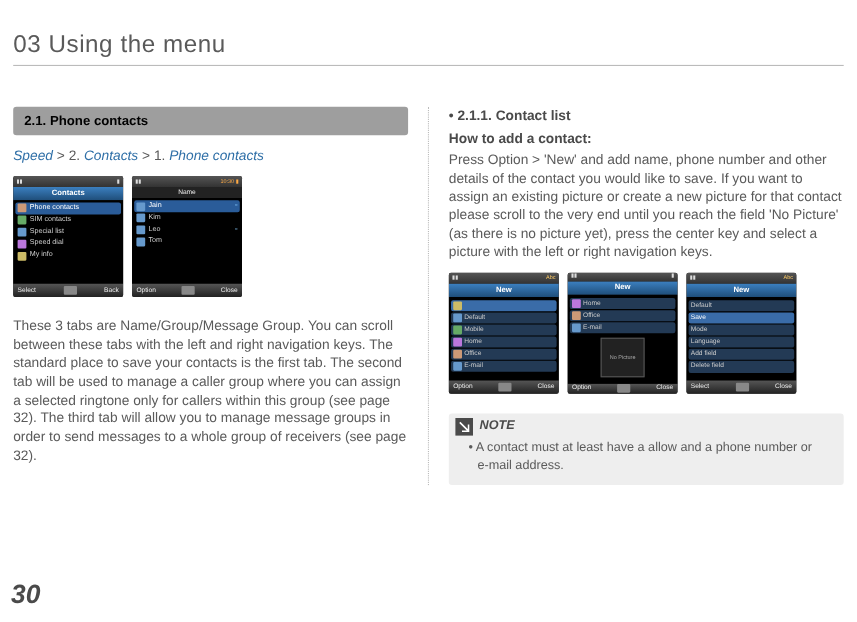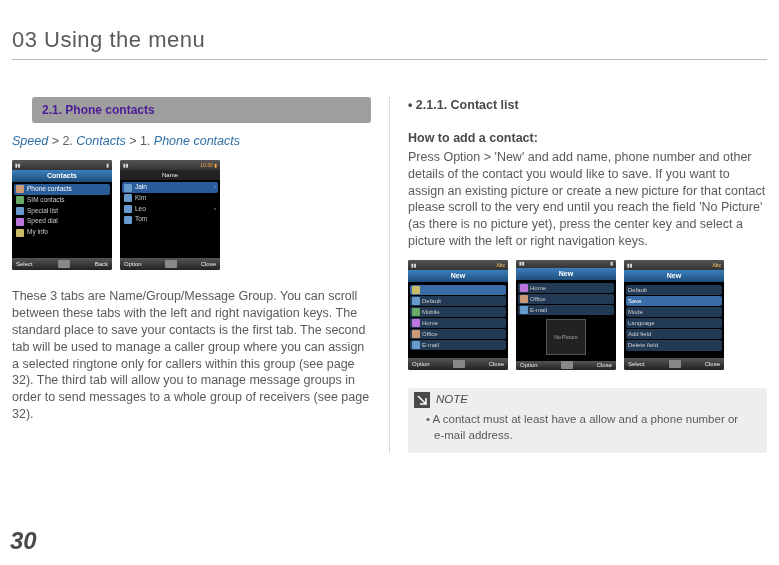--- a/index.html
+++ b/index.html
@@ -31,27 +31,26 @@
   .col {
     flex: 1;
     font-size: 12.5px;
     line-height: 1.35;
     color: #5a5a5a;
   }
   .col-left { padding-right: 18px; border-right: 1px dotted #bbb; }
   .col-right { padding-left: 18px; }
   .section-bar {
     background: #9e9e9e;
-    color: #4c1d95;
+    color: #000000;
     font-size: 12px;
     font-weight: bold;
     padding: 5px 10px;
     border-radius: 3px;
     margin-bottom: 10px;
-    margin-left: 20px;
   }
   .body-text { margin-bottom: 6px; }
   .path { color: #5a5a5a; }
   .path-link { color: #2F6FA7; font-style: italic; }
   .menu-sep { color: #5a5a5a; }
   .screens-row {
     display: flex;
     gap: 8px;
     margin: 10px 0 18px 0;
   }
@@ -142,40 +141,40 @@
     justify-content:center;
     font-size:5px;
     color:#aaa;
     text-align:center;
     flex-direction:column;
   }
   .bullet-head {
     font-size: 12.5px;
     font-weight: bold;
     color: #4a4a4a;
-    margin-bottom: 16px;
+    margin-bottom: 4px;
   }
   .sub-head {
     font-weight: bold;
     color: #4a4a4a;
     margin-bottom: 2px;
   }
   .note-box {
     background: #eee;
     border-radius: 3px;
     padding: 0 0 10px 0;
     margin-top: 14px;
     font-size: 11.5px;
   }
   .note-head {
     display:flex;
     align-items:center;
     gap:6px;
     padding:4px 6px 2px 6px;
-    font-weight:normal;
+    font-weight:bold;
     font-style:italic;
     color:#4a4a4a;
   }
   .note-arrow {
     width:16px; height:16px;
     background:#4a4a4a;
     display:flex;
     align-items:center;
     justify-content:center;
   }

